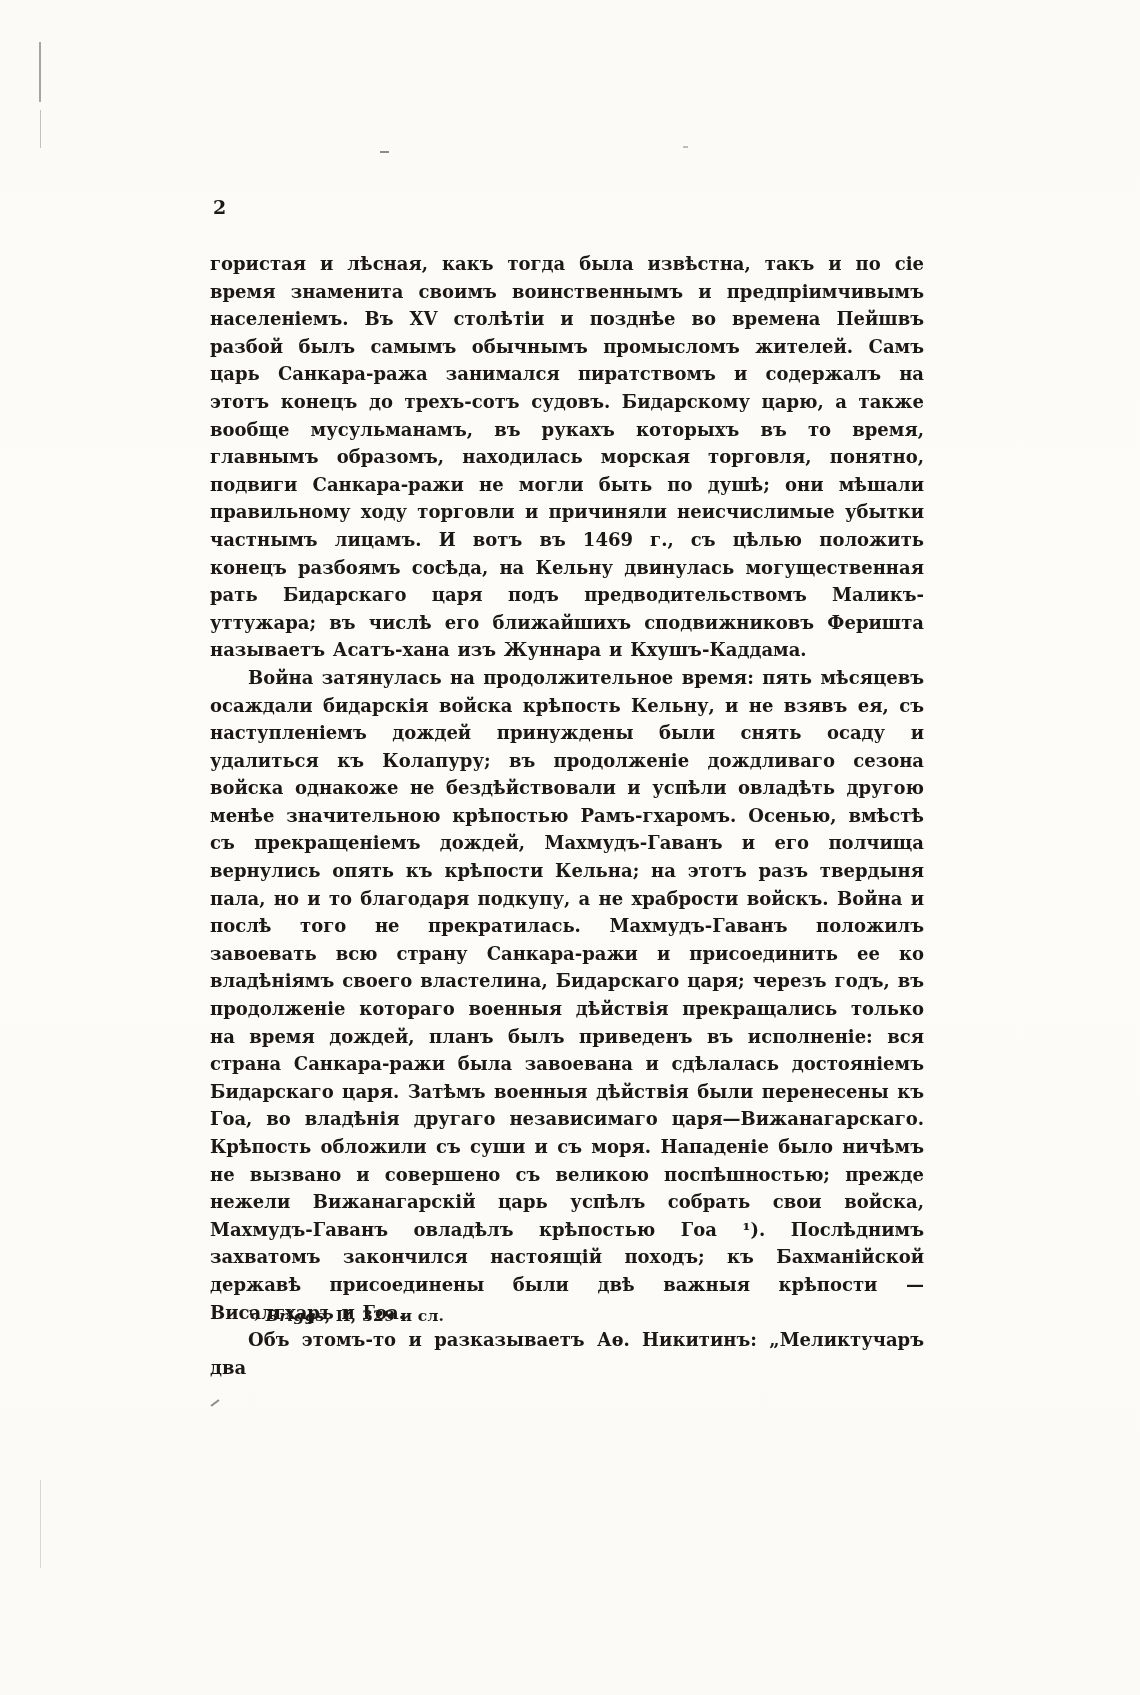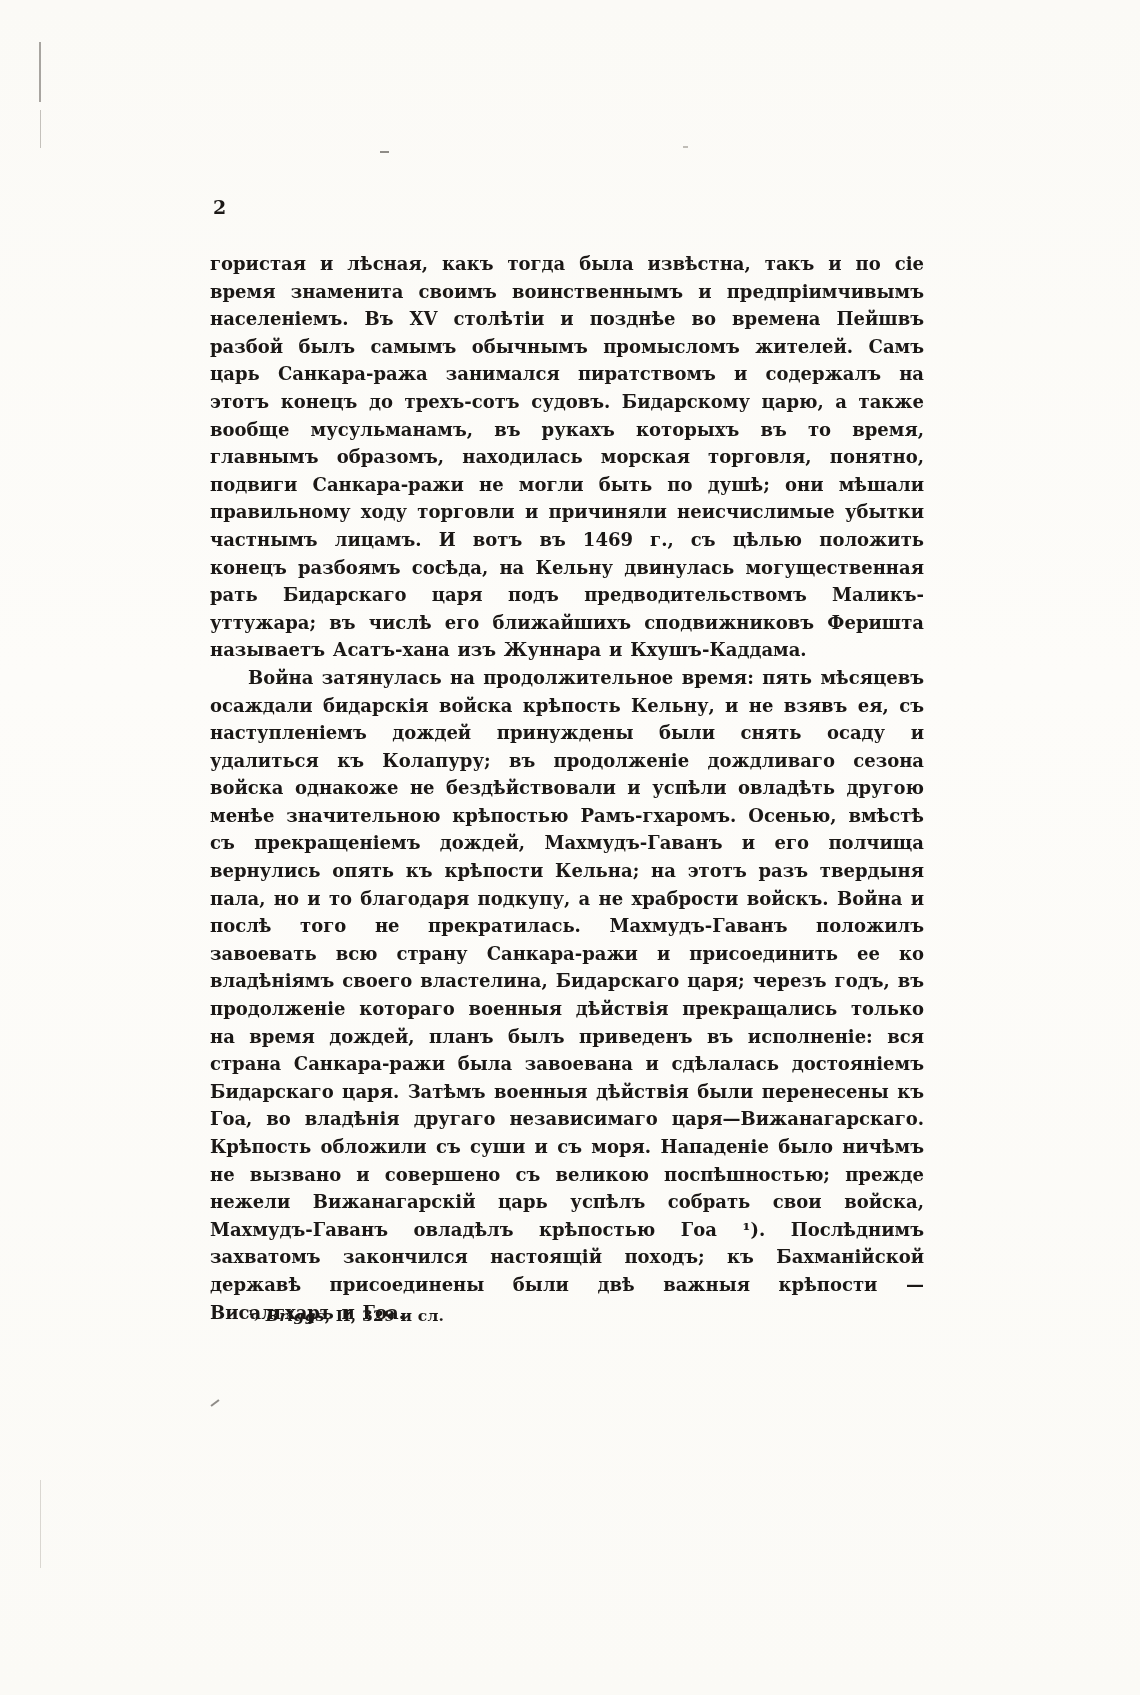--- a/index.html
+++ b/index.html
@@ -70,20 +70,21 @@
   <div class="artifact a-mark-bottom"></div>
   <div class="artifact a-vline3"></div>
 
   <header class="page-header">
     <span class="page-number">2</span>
   </header>
 
   <main class="body-text">
     <p class="para continuation">гористая и лѣсная, какъ тогда была извѣстна, такъ и по сіе время знаменита своимъ воинственнымъ и предпріимчивымъ населеніемъ. Въ XV столѣтіи и позднѣе во времена Пейшвъ разбой былъ самымъ обычнымъ промысломъ жителей. Самъ царь Санкара-ража занимался пиратствомъ и содержалъ на этотъ конецъ до трехъ-сотъ судовъ. Бидарскому царю, а также вообще мусульманамъ, въ рукахъ которыхъ въ то время, главнымъ образомъ, находилась морская торговля, понятно, подвиги Санкара-ражи не могли быть по душѣ; они мѣшали правильному ходу торговли и причиняли неисчислимые убытки частнымъ лицамъ. И вотъ въ 1469 г., съ цѣлью положить конецъ разбоямъ сосѣда, на Кельну двинулась могущественная рать Бидарскаго царя подъ предводительствомъ Маликъ-уттужара; въ числѣ его ближайшихъ сподвижниковъ Феришта называетъ Асатъ-хана изъ Жуннара и Кхушъ-Каддама.</p>
     <p class="para">Война затянулась на продолжительное время: пять мѣсяцевъ осаждали бидарскія войска крѣпость Кельну, и не взявъ ея, съ наступленіемъ дождей принуждены были снять осаду и удалиться къ Колапуру; въ продолженіе дождливаго сезона войска однакоже не бездѣйствовали и успѣли овладѣть другою менѣе значительною крѣпостью Рамъ-гхаромъ. Осенью, вмѣстѣ съ прекращеніемъ дождей, Махмудъ-Гаванъ и его полчища вернулись опять къ крѣпости Кельна; на этотъ разъ твердыня пала, но и то благодаря подкупу, а не храбрости войскъ. Война и послѣ того не прекратилась. Махмудъ-Гаванъ положилъ завоевать всю страну Санкара-ражи и присоединить ее ко владѣніямъ своего властелина, Бидарскаго царя; черезъ годъ, въ продолженіе котораго военныя дѣйствія прекращались только на время дождей, планъ былъ приведенъ въ исполненіе: вся страна Санкара-ражи была завоевана и сдѣлалась достояніемъ Бидарскаго царя. Затѣмъ военныя дѣйствія были перенесены къ Гоа, во владѣнія другаго независимаго царя—Вижанагарскаго. Крѣпость обложили съ суши и съ моря. Нападеніе было ничѣмъ не вызвано и совершено съ великою поспѣшностью; прежде нежели Вижанагарскій царь успѣлъ собрать свои войска, Махмудъ-Гаванъ овладѣлъ крѣпостью Гоа ¹). Послѣднимъ захватомъ закончился настоящій походъ; къ Бахманійской державѣ присоединены были двѣ важныя крѣпости — Висалгхаръ и Гоа.</p>
+    <p class="para">Объ этомъ-то и разказываетъ Аѳ. Никитинъ: „Меликтучаръ два</p>
   </main>
 
   <footer class="footnote">
     <span class="fn-marker">¹)</span>
     <em>Briggs</em><span>, II, 329 и сл.</span>
   </footer>
 
 </div>
 
 </body></html>

